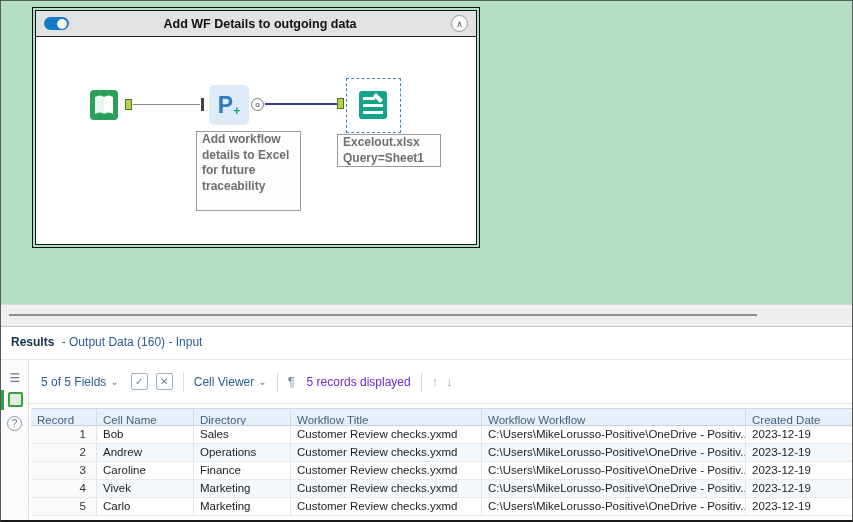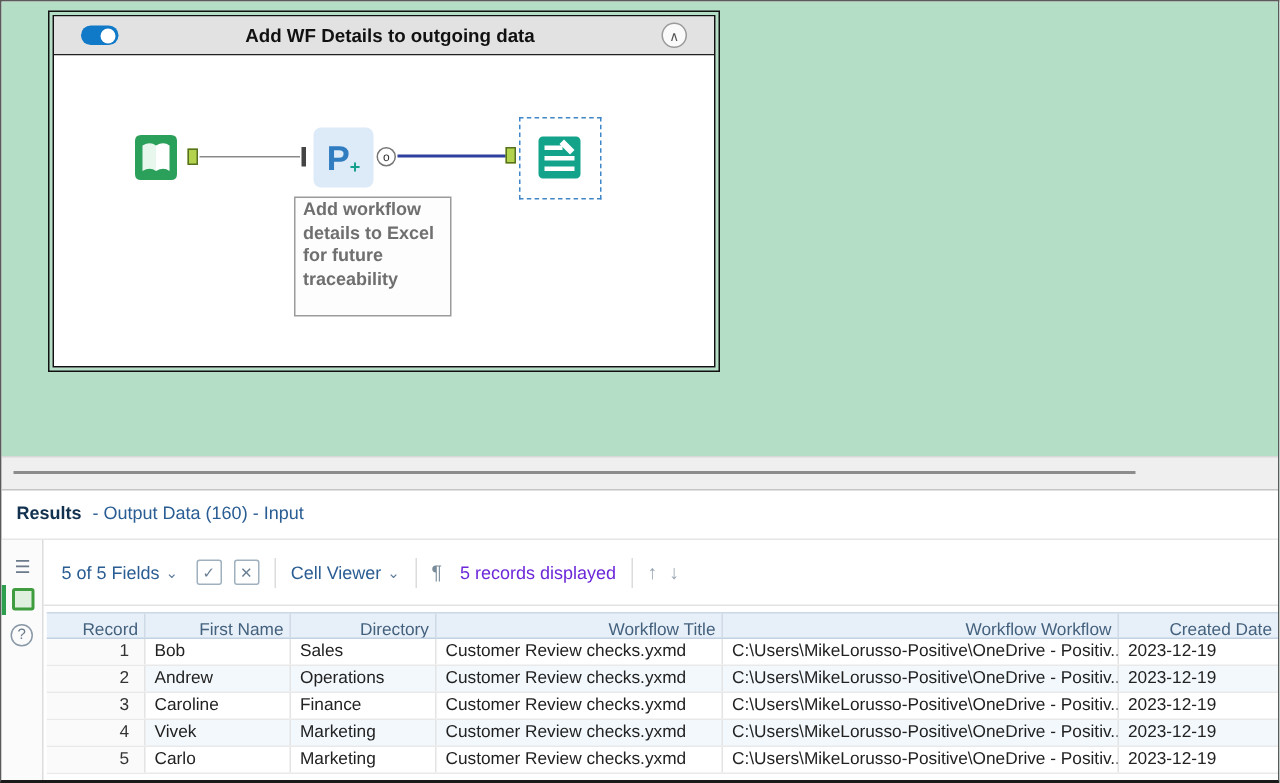--- a/index.html
+++ b/index.html
@@ -2,21 +2,21 @@
 <html><head>
 <meta charset="utf-8">
 <style>
   * { margin:0; padding:0; box-sizing:border-box; }
   body { font-family:"Liberation Sans", sans-serif; background:#fff; }
   .screen { position:relative; width:853px; height:522px; border:1px solid #5a5a5a; border-bottom:2px solid #1a1a1a; overflow:hidden; background:#fff; }
 
   
   .canvas { position:absolute; left:0; top:0; width:100%; height:303px; background:#b4dfc6; }
   .container-tool { position:absolute; left:34px; top:9px; width:442px; height:235px; background:#fff; border:1px solid #111; outline:1px solid #111; outline-offset:2px; }
-  .container-header { height:26px; background:#e2e2e2; border-bottom:1px solid #222; display:flex; align-items:center; padding:0 18px;gap:19px; }
+  .container-header { height:26px; background:#e2e2e2; border-bottom:1px solid #222; display:flex; align-items:center; padding:0 8px;gap:19px; }
   .toggle { width:25px; height:13px; border-radius:7px; background:#1079c8; position:relative; flex:0 0 auto; cursor:pointer; }
   .toggle .knob { position:absolute; right:2px; top:1.5px; width:10px; height:10px; border-radius:50%; background:#fff; }
   .container-title { flex:1; text-align:center; font-weight:bold; font-size:12.5px; color:#111; }
   .collapse-btn { width:17px; height:17px; border-radius:50%; border:1px solid #9a9a9a; background:#fafafa; display:flex; align-items:center; justify-content:center; font-size:9px; color:#555; cursor:pointer; }
   .container-body { position:relative; height:calc(100% - 26px); background:#fff; }
 
   .tool { position:absolute; width:40px; height:40px; }
   #tool-input { left:48px; top:48px; }
   #tool-python { left:173px; top:48px; background:#ddeaf7; border-radius:5px; display:flex; align-items:center; justify-content:center; }
   .pyP { font-size:23px; font-weight:bold; color:#2f7cc0; line-height:1; }
@@ -61,21 +61,21 @@
   .tb-icon { width:17px; height:17px; border:1px solid #9fb0bf; border-radius:2px; color:#6a7f93; font-size:10px; display:flex; align-items:center; justify-content:center; background:#fff; cursor:pointer; }
   .tb-sep { width:1px; height:20px; background:#dcdcdc; }
   .pilcrow { color:#7a8b9a; font-size:13px; cursor:pointer; }
   .records-label { color:#6d28d9; }
   .nav-arrow { color:#9aa7b3; font-size:13px; cursor:pointer; }
   .ml10 { margin-left:12px; } .ml14 { margin-left:10px; } .ml6 { margin-left:8px; }
 
   
   .results-table { position:absolute; left:30px; top:81px; right:0; bottom:0; font-size:11.5px; color:#222; overflow:hidden; }
   .thead { display:flex; height:18px; background:#e7eff8; border-top:1px solid #cbd8e6; border-bottom:1px solid #c2d2e2; color:#44617e; }
-  .th { padding:5px 4px 0 6px; border-right:1px solid #cfdae7; overflow:hidden; white-space:nowrap;text-align:right; }
+  .th { padding:5px 4px 0 6px; border-right:1px solid #cfdae7; overflow:hidden; white-space:nowrap; }
   .trow { display:flex; height:18px; border-bottom:1px solid #e9e9e9; background:#fff; }
   .trow.even { background:#f3f8fc; }
   .td { padding:2px 4px 0 6px; border-right:1px solid #e4e4e4; overflow:hidden; white-space:nowrap; }
   .c0 { width:66px; } .c1 { width:97px; } .c2 { width:97px; } .c3 { width:191px; } .c4 { width:264px; } .c5 { flex:1; border-right:none; }
   .td.c0 { text-align:right; padding-right:10px; background:#fafafa; color:#333; }
 </style>
 </head>
 <body>
 
 <div class="screen">
@@ -119,20 +119,22 @@
           <svg viewBox="0 0 40 40" width="40" height="40">
             <rect x="5" y="5" width="30" height="30" rx="4" fill="#13a38b" stroke="#ffffff" stroke-width="2"></rect>
             <rect x="10" y="12" width="12" height="3" fill="#fff"></rect>
             <rect x="10" y="19" width="20" height="3" fill="#fff"></rect>
             <rect x="10" y="26" width="20" height="3" fill="#fff"></rect>
             <path d="M23 8 l7 7 -3 3 -7 -7 z" fill="#ffffff"></path>
           </svg>
         </div>
 
         <div class="ann" id="ann-python">Add workflow details to Excel for future traceability</div>
+        <div class="ann" id="ann-output">Excelout.xlsx
+Query=Sheet1</div>
 
       </div>
     </div>
   </div>
 
   <div class="splitter">
     <div class="splitter-line"></div>
   </div>
 
   <div class="results">
@@ -165,21 +167,21 @@
       <div class="pilcrow ml14">¶</div>
       <div class="records-label ml10">5 records displayed</div>
       <div class="tb-sep ml14"></div>
       <div class="nav-arrow ml14">↑</div>
       <div class="nav-arrow ml6">↓</div>
     </div>
 
     <div class="results-table">
       <div class="thead">
           <div class="th c0">Record</div>
-          <div class="th c1">First Name</div>
+          <div class="th c1">Cell Name</div>
           <div class="th c2">Directory</div>
           <div class="th c3">Workflow Title</div>
           <div class="th c4">Workflow Workflow</div>
           <div class="th c5">Created Date</div>
         </div>
       <div class="tbody">
           <div class="trow">
             <div class="td c0">1</div>
             <div class="td c1">Bob</div>
             <div class="td c2">Sales</div>

